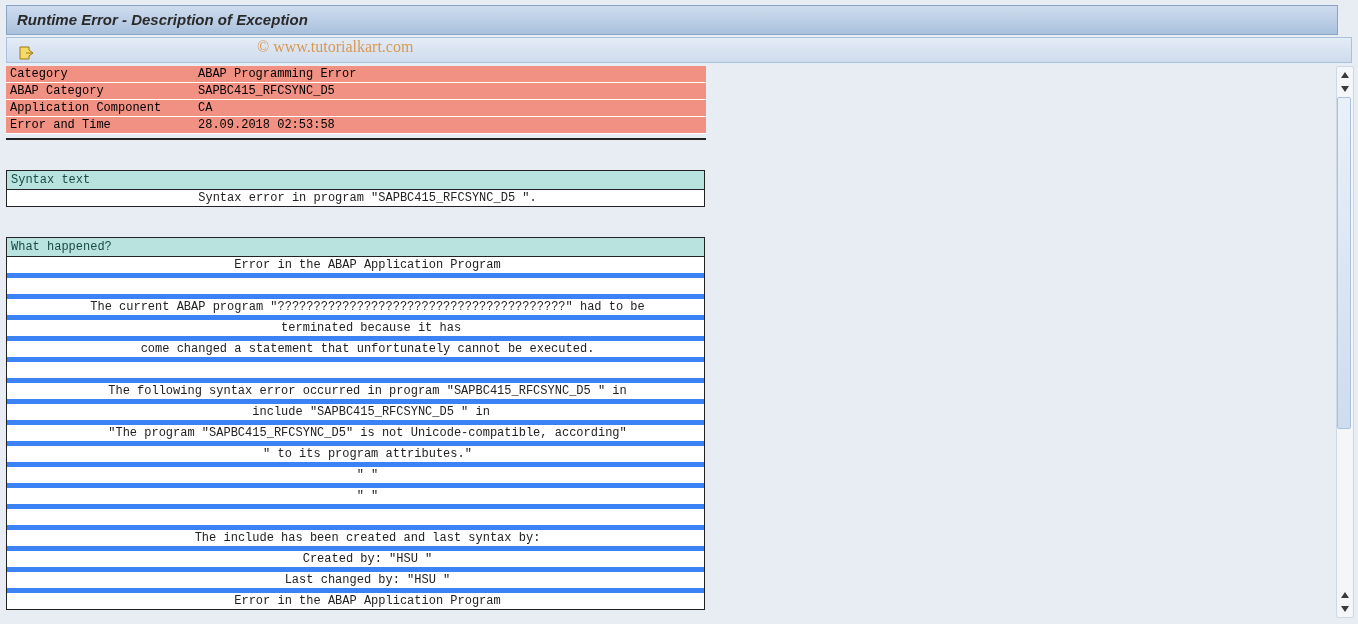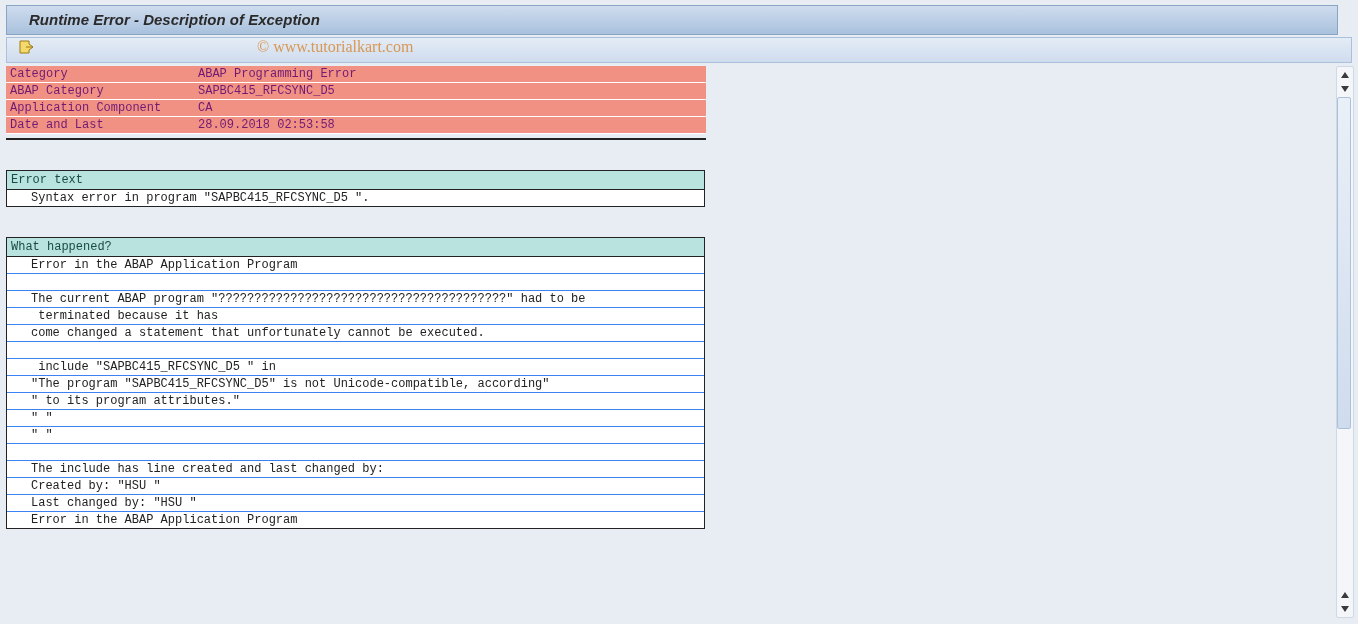--- a/index.html
+++ b/index.html
@@ -1,29 +1,29 @@
 <!DOCTYPE html>
 <html><head>
 <meta charset="utf-8">
 <style>
   html,body{margin:0;padding:0;width:1358px;height:624px;background:#e8edf4;font-family:Arial,Helvetica,sans-serif;font-size:12px;overflow:hidden;}
-  .title-bar{background:linear-gradient(#cfdcee,#a9c1dd);border:1px solid #8aa4c3;padding:4px 22px;font-weight:bold;font-style:italic;font-size:15px;color:#2a2a2a;margin:5px 20px 2px 6px;height:20px;line-height:20px;}
-  .toolbar{background:linear-gradient(#e4ecf5,#cfdcee);border:1px solid #a9c1dd;margin:0 6px 6px 6px;height:24px;display:flex;align-items:flex-start;padding-left:10px;position:relative;}
+  .title-bar{background:linear-gradient(#cfdcee,#a9c1dd);border:1px solid #8aa4c3;padding:4px 10px;font-weight:bold;font-style:italic;font-size:15px;color:#2a2a2a;margin:5px 20px 2px 6px;height:20px;line-height:20px;}
+  .toolbar{background:linear-gradient(#e4ecf5,#cfdcee);border:1px solid #a9c1dd;margin:0 6px 6px 6px;height:24px;display:flex;align-items:flex-end;padding-left:10px;position:relative;}
   .tb-icon{width:18px;height:18px;position:relative;}
   .tb-icon svg{width:18px;height:18px;}
   .watermark{position:absolute;left:250px;top:0;font-size:16px;color:#d78a3a;font-family:Georgia,serif;opacity:.85;pointer-events:none;}
   .content-wrap{position:absolute;top:66px;bottom:6px;left:6px;right:22px;overflow:hidden;}
   .info-table{width:700px;border-collapse:collapse;margin-bottom:4px;}
-  .info-table td{background:#f19183;font-family:"Courier New",Courier,monospace;font-size:12px;color:#701a75;padding:1px 4px;border-bottom:1px solid #fff;}
+  .info-table td{background:#f19183;font-family:"Courier New",Courier,monospace;font-size:12px;color:#000000;padding:1px 4px;border-bottom:1px solid #fff;}
   .info-table td:first-child{width:180px;}
   .info-underline{width:700px;border-top:2px solid #222;margin-bottom:30px;}
   .section-box{width:697px;border:1px solid #222;background:#fff;margin-bottom:30px;}
   .section-header{background:#b8e3de;color:#1a4a45;font-family:"Courier New",Courier,monospace;font-size:12px;padding:2px 4px;border-bottom:1px solid #222;}
-  .section-body{padding:0;}
-  .section-body div{font-family:"Courier New",Courier,monospace;font-size:12px;color:#222;padding:1px 0 1px 24px;border-top:1px solid #3b82f6;white-space:pre;}
+  .section-body{padding:0;text-align:center;}
+  .section-body div{font-family:"Courier New",Courier,monospace;font-size:12px;color:#222;padding:1px 0 1px 24px;border-top:5px solid #3b82f6;white-space:pre;}
   .section-body div:first-child{border-top:none;}
   .right-scroll{position:absolute;right:4px;top:66px;bottom:6px;width:16px;background:#f4f6fa;border:1px solid #cfd8e6;border-radius:2px;}
   .scroll-btn{width:14px;height:14px;margin:0 auto;display:flex;align-items:center;justify-content:center;color:#4a6;cursor:pointer;font-size:10px;}
   .scroll-btn svg{width:10px;height:10px;}
   .scroll-track{position:absolute;top:30px;bottom:30px;left:2px;right:2px;}
   .scroll-thumb{position:absolute;right:0;top:0;width:12px;height:330px;background:linear-gradient(#eaf0f8,#cfdcee);border:1px solid #a9c1dd;border-radius:2px;}
   .scroll-top-group{position:absolute;top:1px;left:1px;right:1px;}
   .scroll-bottom-group{position:absolute;bottom:1px;left:1px;right:1px;}
 </style>
 </head>
@@ -53,50 +53,51 @@
         </tr>
         <tr>
           <td>ABAP Category</td>
           <td>SAPBC415_RFCSYNC_D5</td>
         </tr>
         <tr>
           <td>Application Component</td>
           <td>CA</td>
         </tr>
         <tr>
-          <td>Date and Last</td>
+          <td>Error and Time</td>
           <td>28.09.2018 02:53:58</td>
         </tr>
       </tbody>
   </table>
   <div class="info-underline"></div>
 
   <div class="section-box">
-    <div class="section-header">Error text</div>
+    <div class="section-header">Syntax text</div>
     <div class="section-body" id="short-text-body">
         <div>Syntax error in program "SAPBC415_RFCSYNC_D5 ".</div>
       </div>
   </div>
 
   <div class="section-box" style="margin-bottom:16px;">
     <div class="section-header">What happened?</div>
     <div class="section-body" id="what-happened-body">
         <div>Error in the ABAP Application Program</div>
         <div>&nbsp;</div>
         <div>The current ABAP program "????????????????????????????????????????" had to be</div>
         <div> terminated because it has</div>
         <div>come changed a statement that unfortunately cannot be executed.</div>
         <div>&nbsp;</div>
+        <div>The following syntax error occurred in program "SAPBC415_RFCSYNC_D5 " in</div>
         <div> include "SAPBC415_RFCSYNC_D5 " in</div>
         <div>"The program "SAPBC415_RFCSYNC_D5" is not Unicode-compatible, according"</div>
         <div>" to its program attributes."</div>
         <div>" "</div>
         <div>" "</div>
         <div>&nbsp;</div>
-        <div>The include has line created and last changed by:</div>
+        <div>The include has been created and last syntax by:</div>
         <div>Created by: "HSU "</div>
         <div>Last changed by: "HSU "</div>
         <div>Error in the ABAP Application Program</div>
       </div>
   </div>
 
 </div>
 
 <div class="right-scroll">
   <div class="scroll-top-group">

